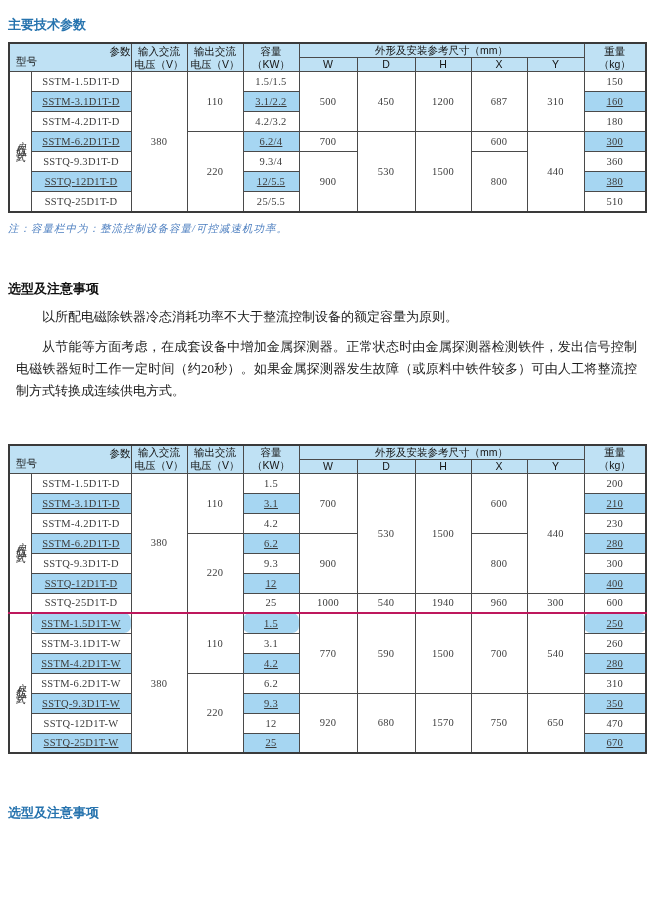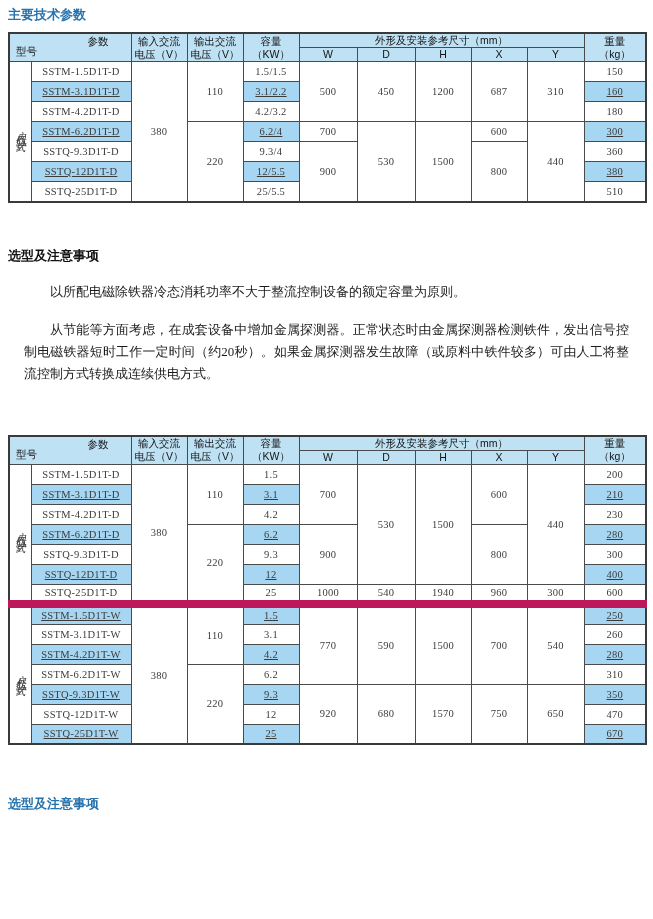--- a/index.html
+++ b/index.html
@@ -1,46 +1,46 @@
 <!DOCTYPE html>
 <html><head>
 <meta charset="utf-8">
 <style>
   html,body{margin:0;padding:0;background:#fff;}
-  .page{width:653px;min-height:919px;background:#fff;box-sizing:border-box;padding:6px 8px 0 8px;
+  .page{width:653px;min-height:919px;background:#fff;box-sizing:border-box;padding:16px 8px 0 8px;
         font-family:"Liberation Sans",sans-serif;color:#1c1c1c;}
   
   .blue-title{color:#2673AE;font-size:13px;font-weight:bold;margin:0 0 8px 0;}
   .black-title{color:#111;font-size:13px;font-weight:bold;margin:0 0 6px 0;}
   
-  .para{font-family:"Liberation Serif",serif;font-size:13px;line-height:22px;margin:16px;
+  .para{font-family:"Liberation Serif",serif;font-size:13px;line-height:22px;margin:8px;
         text-indent:2em;text-align:justify;color:#1b1b1b;}
   .note{color:#4d7fc0;font-family:"Liberation Serif",serif;font-style:italic;font-size:10.5px;
         margin:9px 0 0 0;letter-spacing:1px;}
   
   table.spec{border-collapse:collapse;table-layout:fixed;width:637px;border:2px solid #3a3a3a;}
   table.spec td{border:1px solid #4a4a4a;text-align:center;vertical-align:middle;
         font-family:"Liberation Serif",serif;font-size:10.5px;color:#3c3c3c;
         padding:0 1px;overflow:hidden;letter-spacing:0.3px;}
   tr.h1 td, tr.h2 td{background:#BFE1F4;font-family:"Liberation Sans",sans-serif;
         font-size:10.5px;color:#141414;letter-spacing:0;line-height:13px;}
   tr.h1{height:14px;} tr.h2{height:14px;}
   tr.dr{height:20px;}
   td.hl{background:#A6D6F2;text-decoration:underline;}
   td.diag{position:relative;padding:0;
         background-color:#BFE1F4;
         background-image:linear-gradient(to bottom right,
            rgba(0,0,0,0) calc(50% - 0.8px), #4a4a4a calc(50% - 0.8px),
            #4a4a4a calc(50% + 0.8px), rgba(0,0,0,0) calc(50% + 0.8px));}
-  td.diag .p1{position:absolute;top:1px;right:22px;}
+  td.diag .p1{position:absolute;top:1px;right:0;}
   td.diag .p2{position:absolute;bottom:3px;left:6px;}
   td.grp span{writing-mode:vertical-rl;text-orientation:upright;display:inline-block;
         font-family:"Liberation Serif",serif;font-style:italic;font-size:9.5px;
         letter-spacing:3px;color:#333;}
-  tr.gsplit td{border-top:8px solid #be185d;}
+  tr.gsplit td{border-top:2px solid #be185d;border-radius:7px;}
   .gap-note-to-h1{height:44px;}
   .gap-para-to-t2{height:34px;}
   .gap-t2-to-para{height:36px;}
   .gap-para-to-h2{height:14px;}
 </style>
 </head>
 <body>
 
 <div class="page">
 
@@ -126,20 +126,21 @@
       <td class="hl">380</td>
     </tr>
     <tr class="dr">
       <td>SSTQ-25D1T-D</td>
       <td>25/5.5</td>
       <td>510</td>
     </tr>
   </tbody>
     </table>
 
+  <p class="note">注：容量栏中为：整流控制设备容量/可控减速机功率。</p>
 
   <div class="gap-note-to-h1"></div>
   <p class="black-title">选型及注意事项</p>
   <p class="para">以所配电磁除铁器冷态消耗功率不大于整流控制设备的额定容量为原则。</p>
   <p class="para">从节能等方面考虑，在成套设备中增加金属探测器。正常状态时由金属探测器检测铁件，发出信号控制电磁铁器短时工作一定时间（约20秒）。如果金属探测器发生故障（或原料中铁件较多）可由人工将整流控制方式转换成连续供电方式。</p>
 
   <div class="gap-para-to-t2"></div>
 
   <table class="spec">
     <colgroup>

